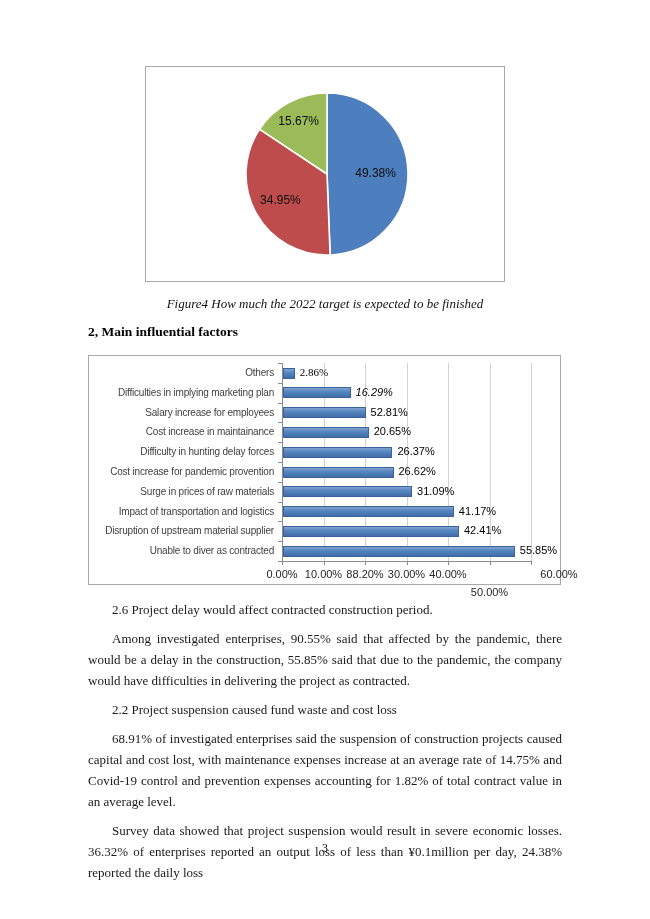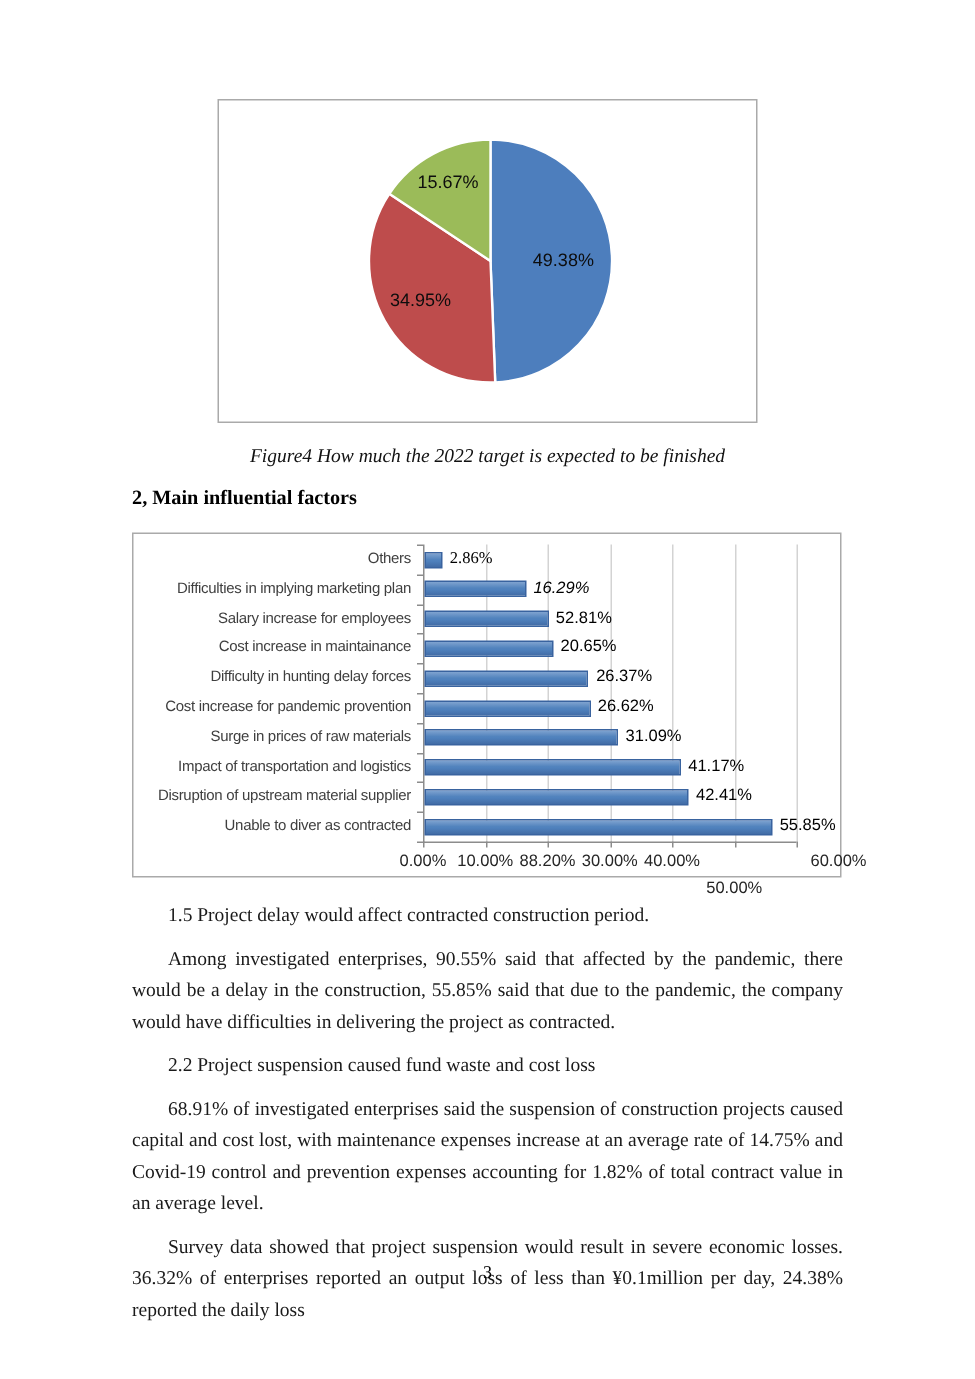--- a/index.html
+++ b/index.html
@@ -177,21 +177,21 @@
       <div class="bc-val" style="left: 369.856px; top: 145.6px; line-height: 19.8px;">41.17%</div>
       <div class="bc-cat" style="left: 2px; top: 165.4px; width: 183px; line-height: 19.8px;">Disruption of upstream material supplier</div>
       <div class="bc-bar" style="left: 194px; top: 169.9px; width: 176px;"></div>
       <div class="bc-val" style="left: 375.001px; top: 165.4px; line-height: 19.8px;">42.41%</div>
       <div class="bc-cat" style="left: 2px; top: 185.2px; width: 183px; line-height: 19.8px;">Unable to diver as contracted</div>
       <div class="bc-bar" style="left: 194px; top: 189.7px; width: 231.8px;"></div>
       <div class="bc-val" style="left: 430.777px; top: 185.2px; line-height: 19.8px;">55.85%</div>
     </div>
 
   <div class="body-text">
-    <p>1.5 Project delay would affect contracted construction period.</p>
+    <p>2.6 Project delay would affect contracted construction period.</p>
     <p>Among investigated enterprises, 90.55% said that affected by the pandemic, there would be a delay in the construction, 55.85% said that due to the pandemic, the company would have difficulties in delivering the project as contracted.</p>
     <p>2.2 Project suspension caused fund waste and cost loss</p>
     <p>68.91% of investigated enterprises said the suspension of construction projects caused capital and cost lost, with maintenance expenses increase at an average rate of 14.75% and Covid-19 control and prevention expenses accounting for 1.82% of total contract value in an average level.</p>
     <p>Survey data showed that project suspension would result in severe economic losses. 36.32% of enterprises reported an output loss of less than ¥0.1million per day, 24.38% reported the daily loss</p>
   </div>
 
   <div class="page-number">3</div>
 </div>
 
 </body></html>

